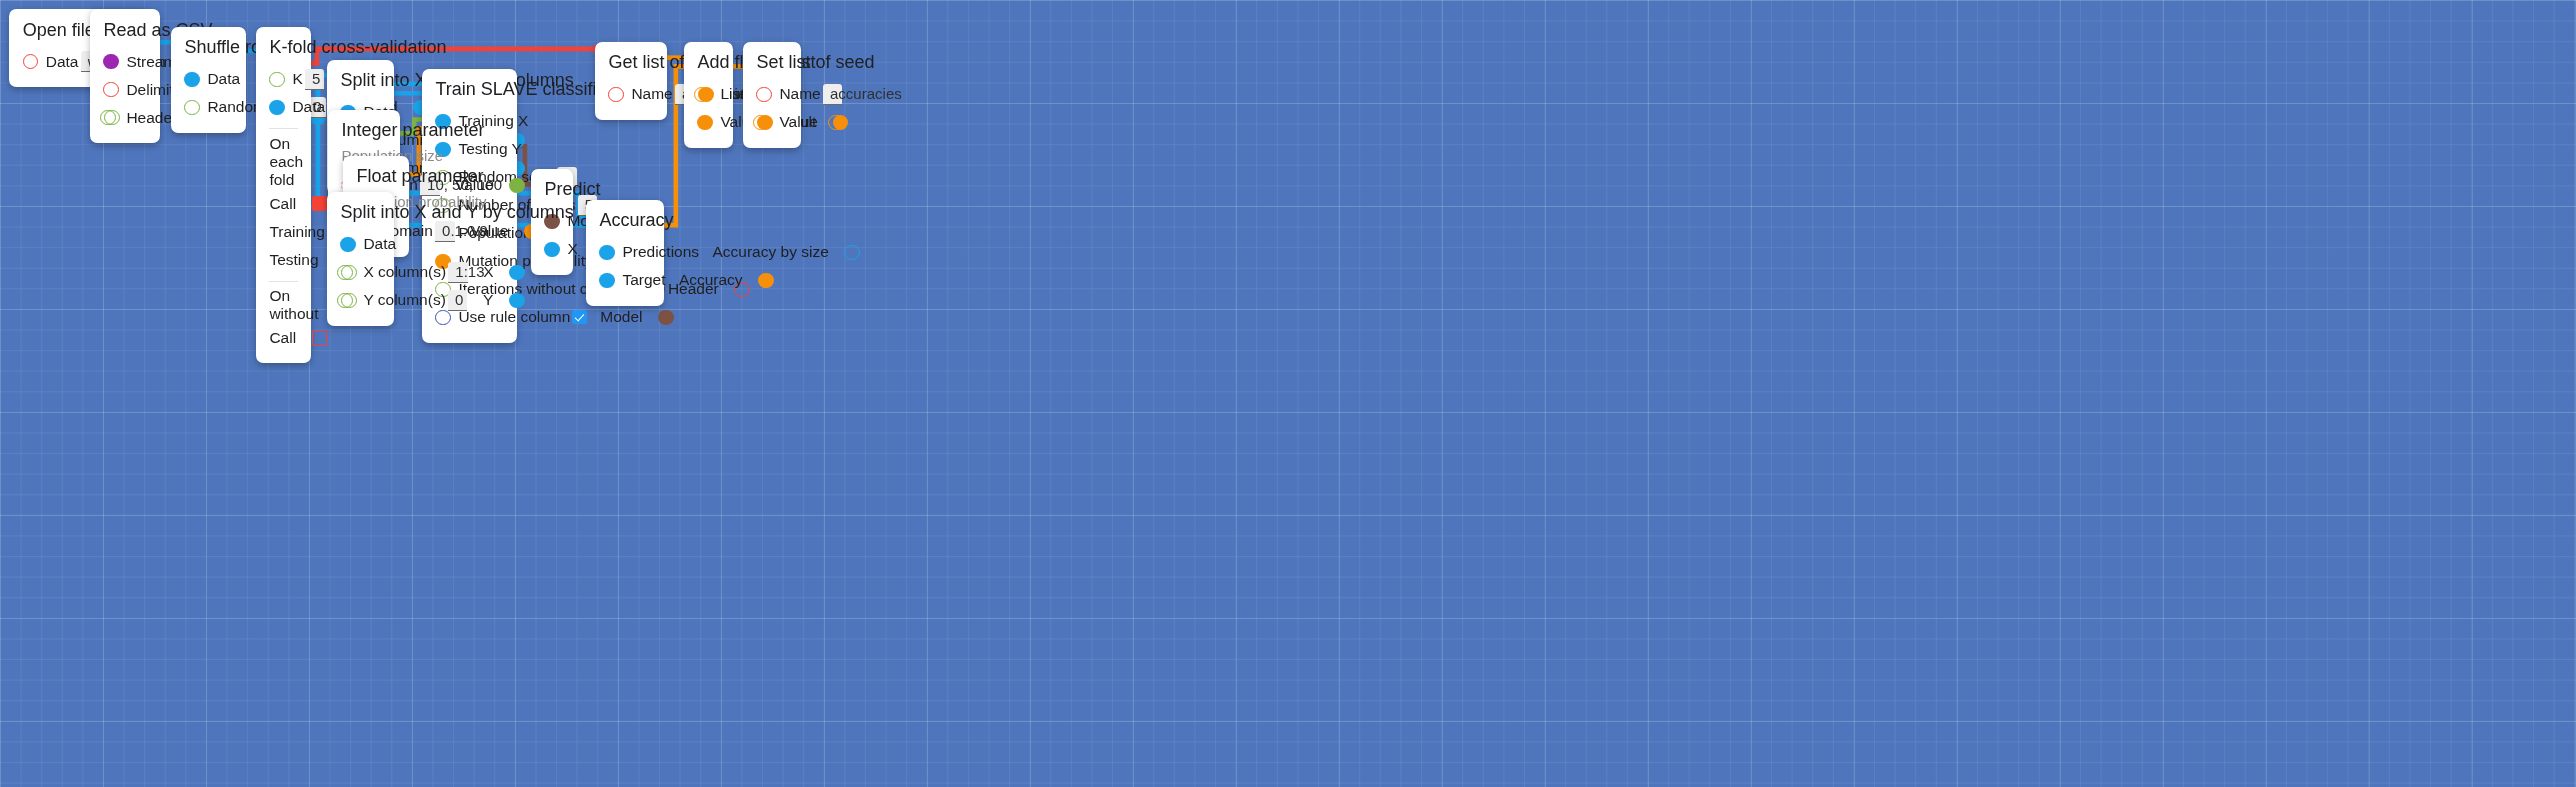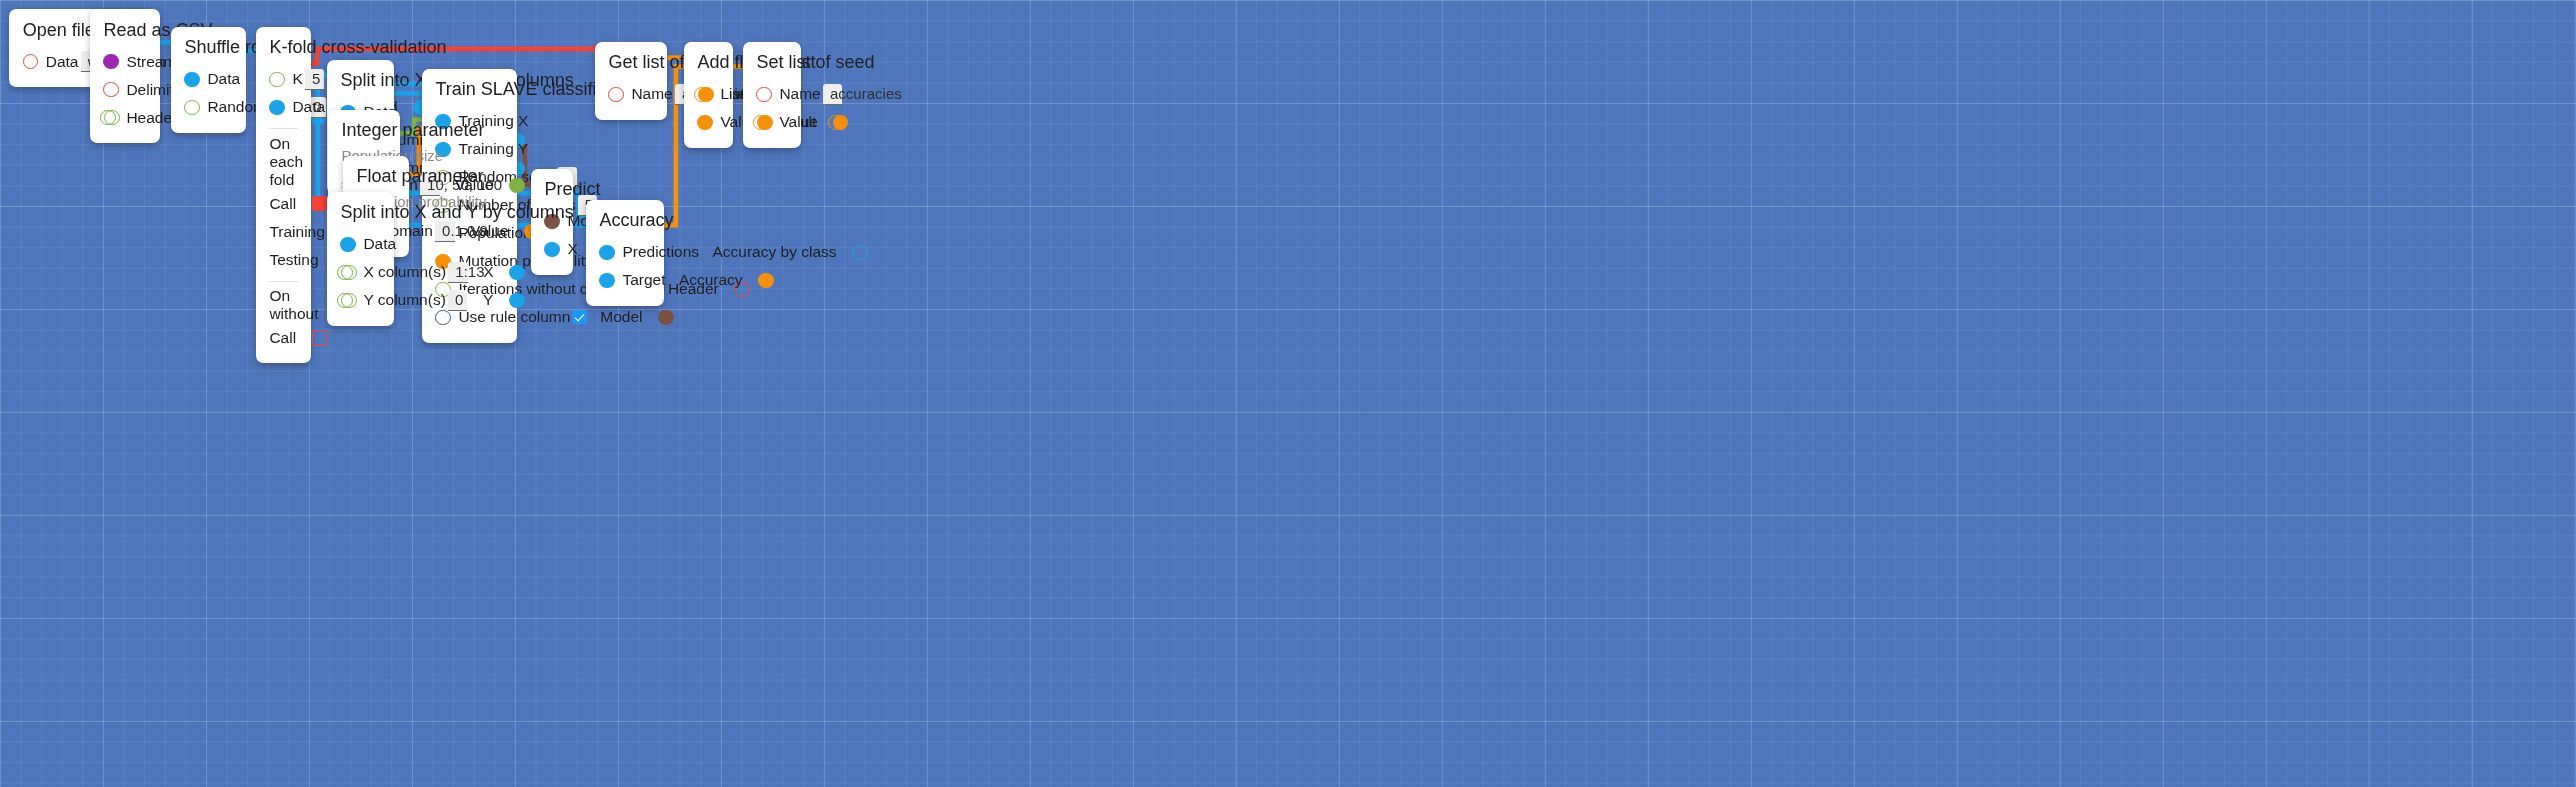--- a/index.html
+++ b/index.html
@@ -284,21 +284,21 @@
     <div class="row">
       <span class="inleft">
             <span class="port" style="background:#1aa3e8"></span>
           </span>
       <span class="lbl">Training X</span>
     </div>
     <div class="row">
       <span class="inleft">
             <span class="port" style="background:#1aa3e8"></span>
           </span>
-      <span class="lbl">Training Y</span>
+      <span class="lbl">Testing Y</span>
     </div>
     <div class="row">
       <span class="inleft">
             <span class="port hollow" style="color:#7cb342"></span>
           </span>
       <span class="lbl">Random seed</span>
       <span class="field">0</span>
     </div>
     <div class="row">
       <span class="inleft">
@@ -452,21 +452,21 @@
 
 <div class="node" style="left:586px;top:200px;width:78px;">
   <div class="node-title">Accuracy</div>
   <div class="rows">
     <div class="row">
       <span class="inleft">
             <span class="port" style="background:#1aa3e8"></span>
           </span>
       <span class="lbl">Predictions</span>
       <span class="spacer"></span>
-      <span class="lbl">Accuracy by class</span>
+      <span class="lbl">Accuracy by size</span>
       <span class="gap"></span>
       <span class="outright">
             <span class="port hollow" style="color:#1aa3e8"></span>
           </span>
     </div>
     <div class="row">
       <span class="inleft">
             <span class="port" style="background:#1aa3e8"></span>
           </span>
       <span class="lbl">Target</span>

